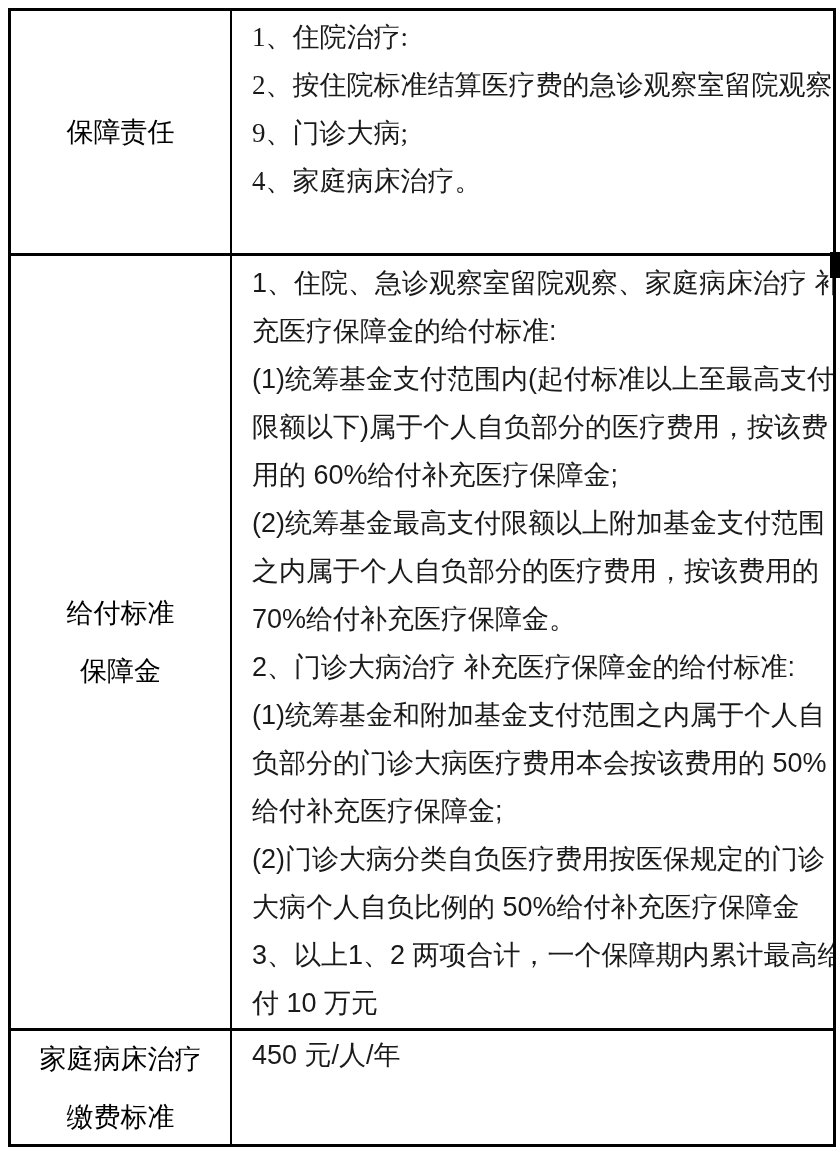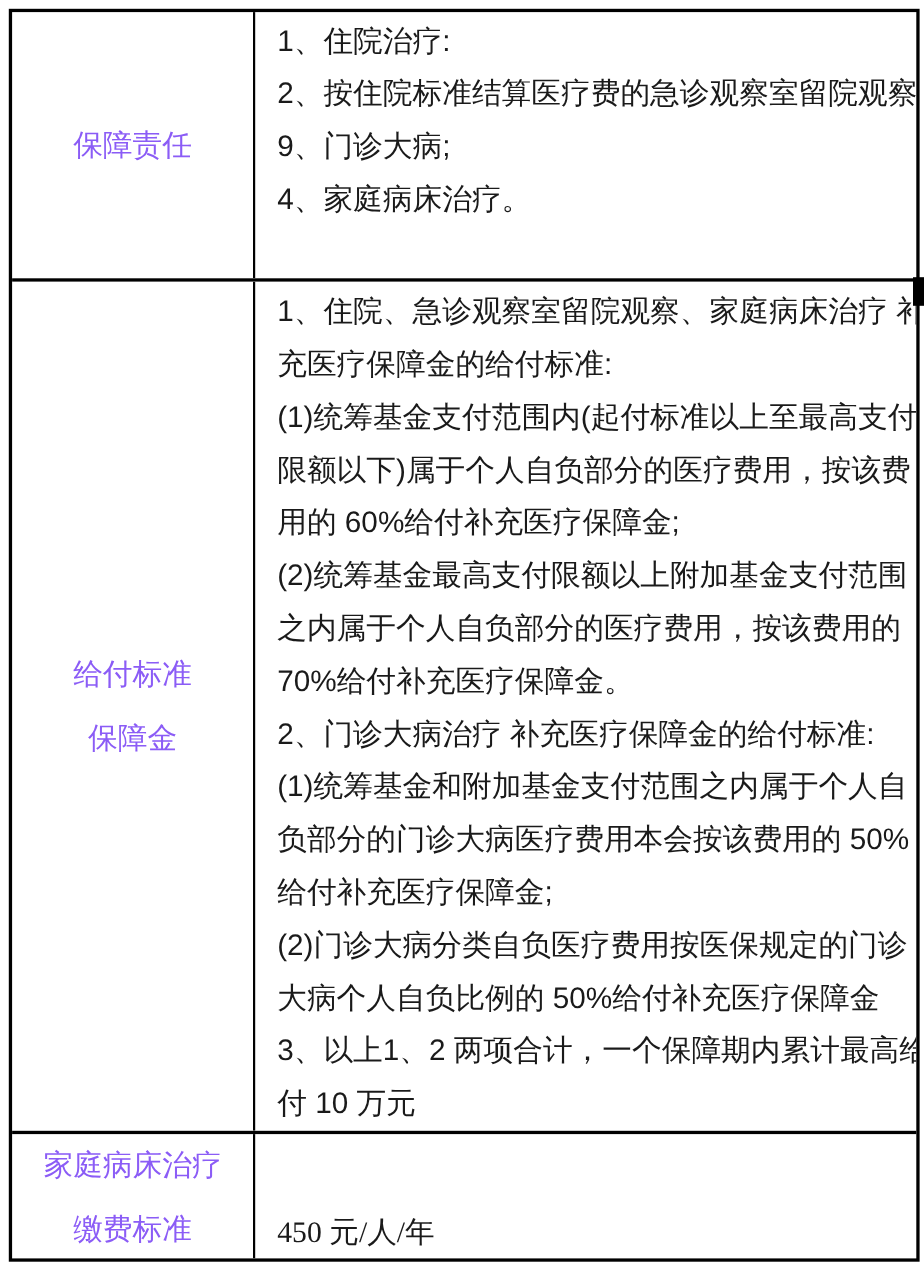--- a/index.html
+++ b/index.html
@@ -38,36 +38,35 @@
     border-right: 2px solid #000000;
     display: flex;
     flex-direction: column;
     justify-content: center;
     align-items: center;
     text-align: center;
   }
   .label-line {
     font-size: 27px;
     line-height: 58px;
-    color: #8b5cf6;
+    color: #000000;
     white-space: nowrap;
   }
   .content-cell {
     flex: 1 1 auto;
     padding-left: 20px;
     padding-right: 4px;
     overflow: visible;
   }
-  .trow-1 .content-cell { padding-top: 2px; }
+  .trow-1 .content-cell { padding-top: 2px; font-family: Liberation Serif, serif; }
   .trow-2 .content-cell { padding-top: 3px; }
   .trow-3 .content-cell {
     display: flex;
-    align-items: flex-end;
+    align-items: flex-start;
     padding-top: 0;
-    font-family: Liberation Serif, serif;
   }
   .text-line {
     font-size: 27px;
     line-height: 48px;
     color: #1a1a1a;
     white-space: nowrap;
   }
   .scan-artifact {
     position: absolute;
     left: 830px;

